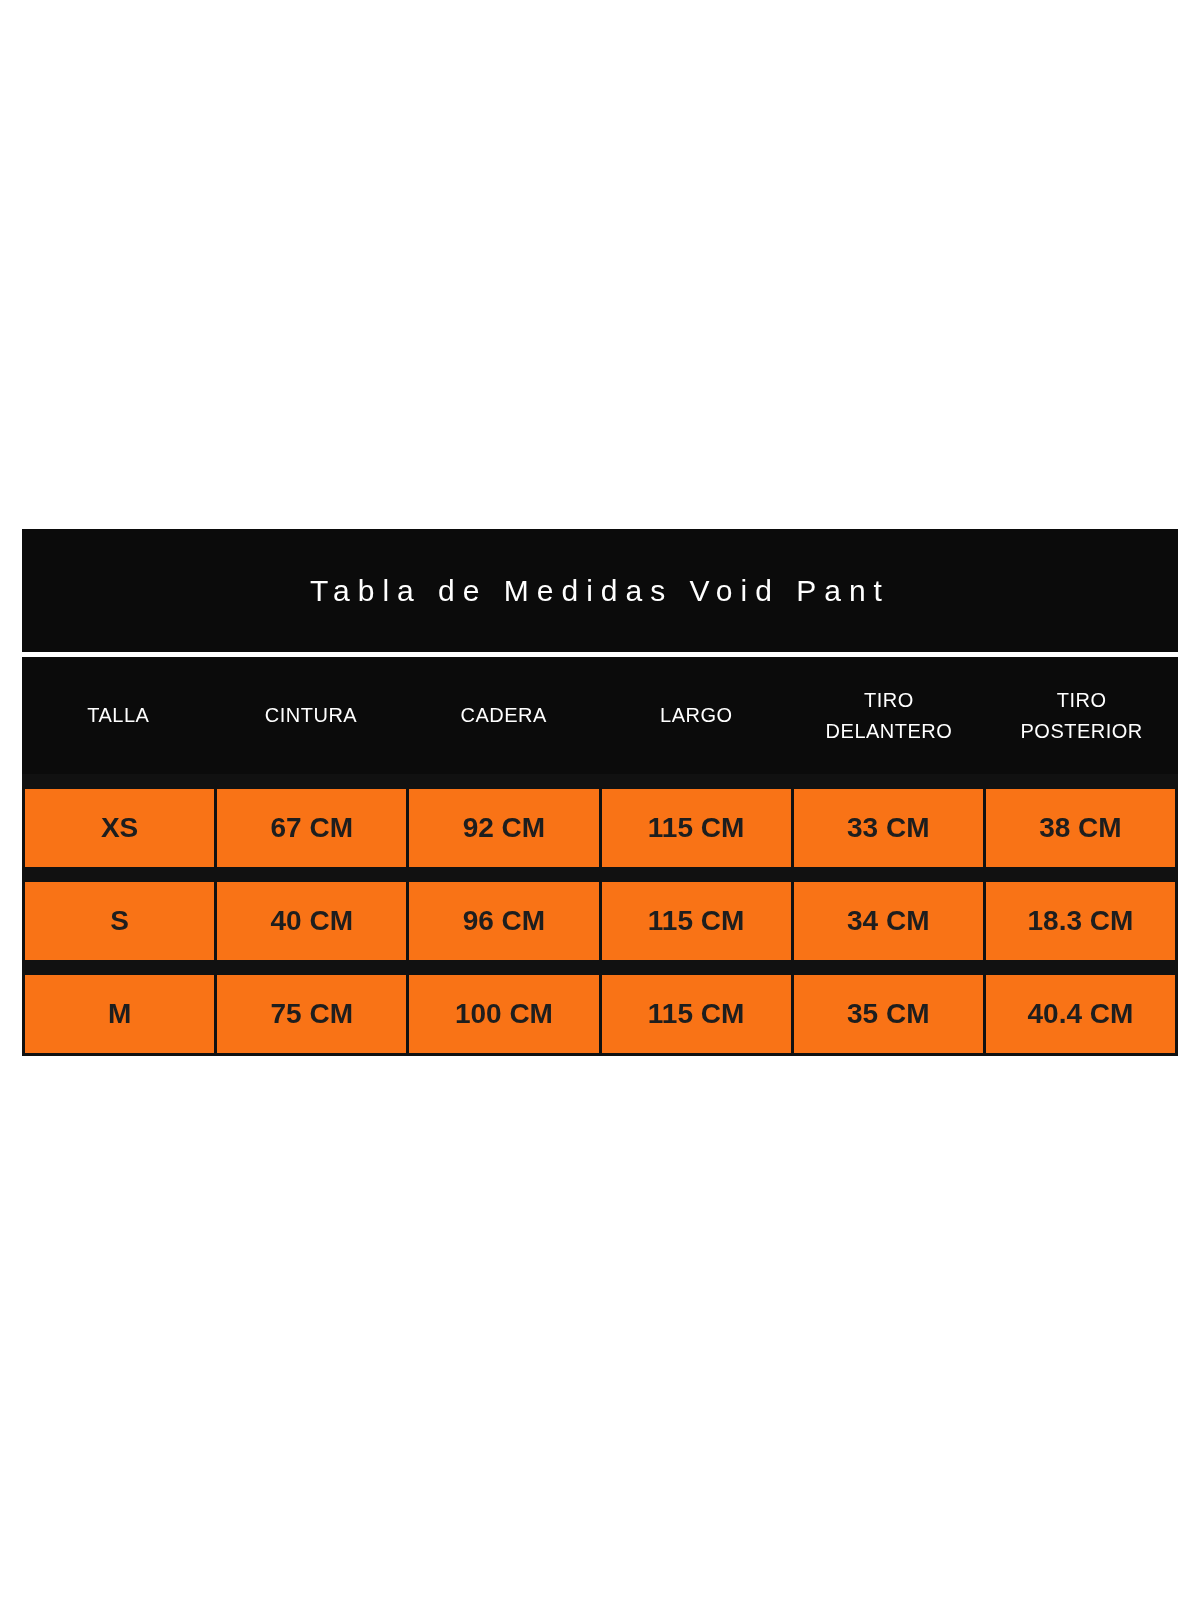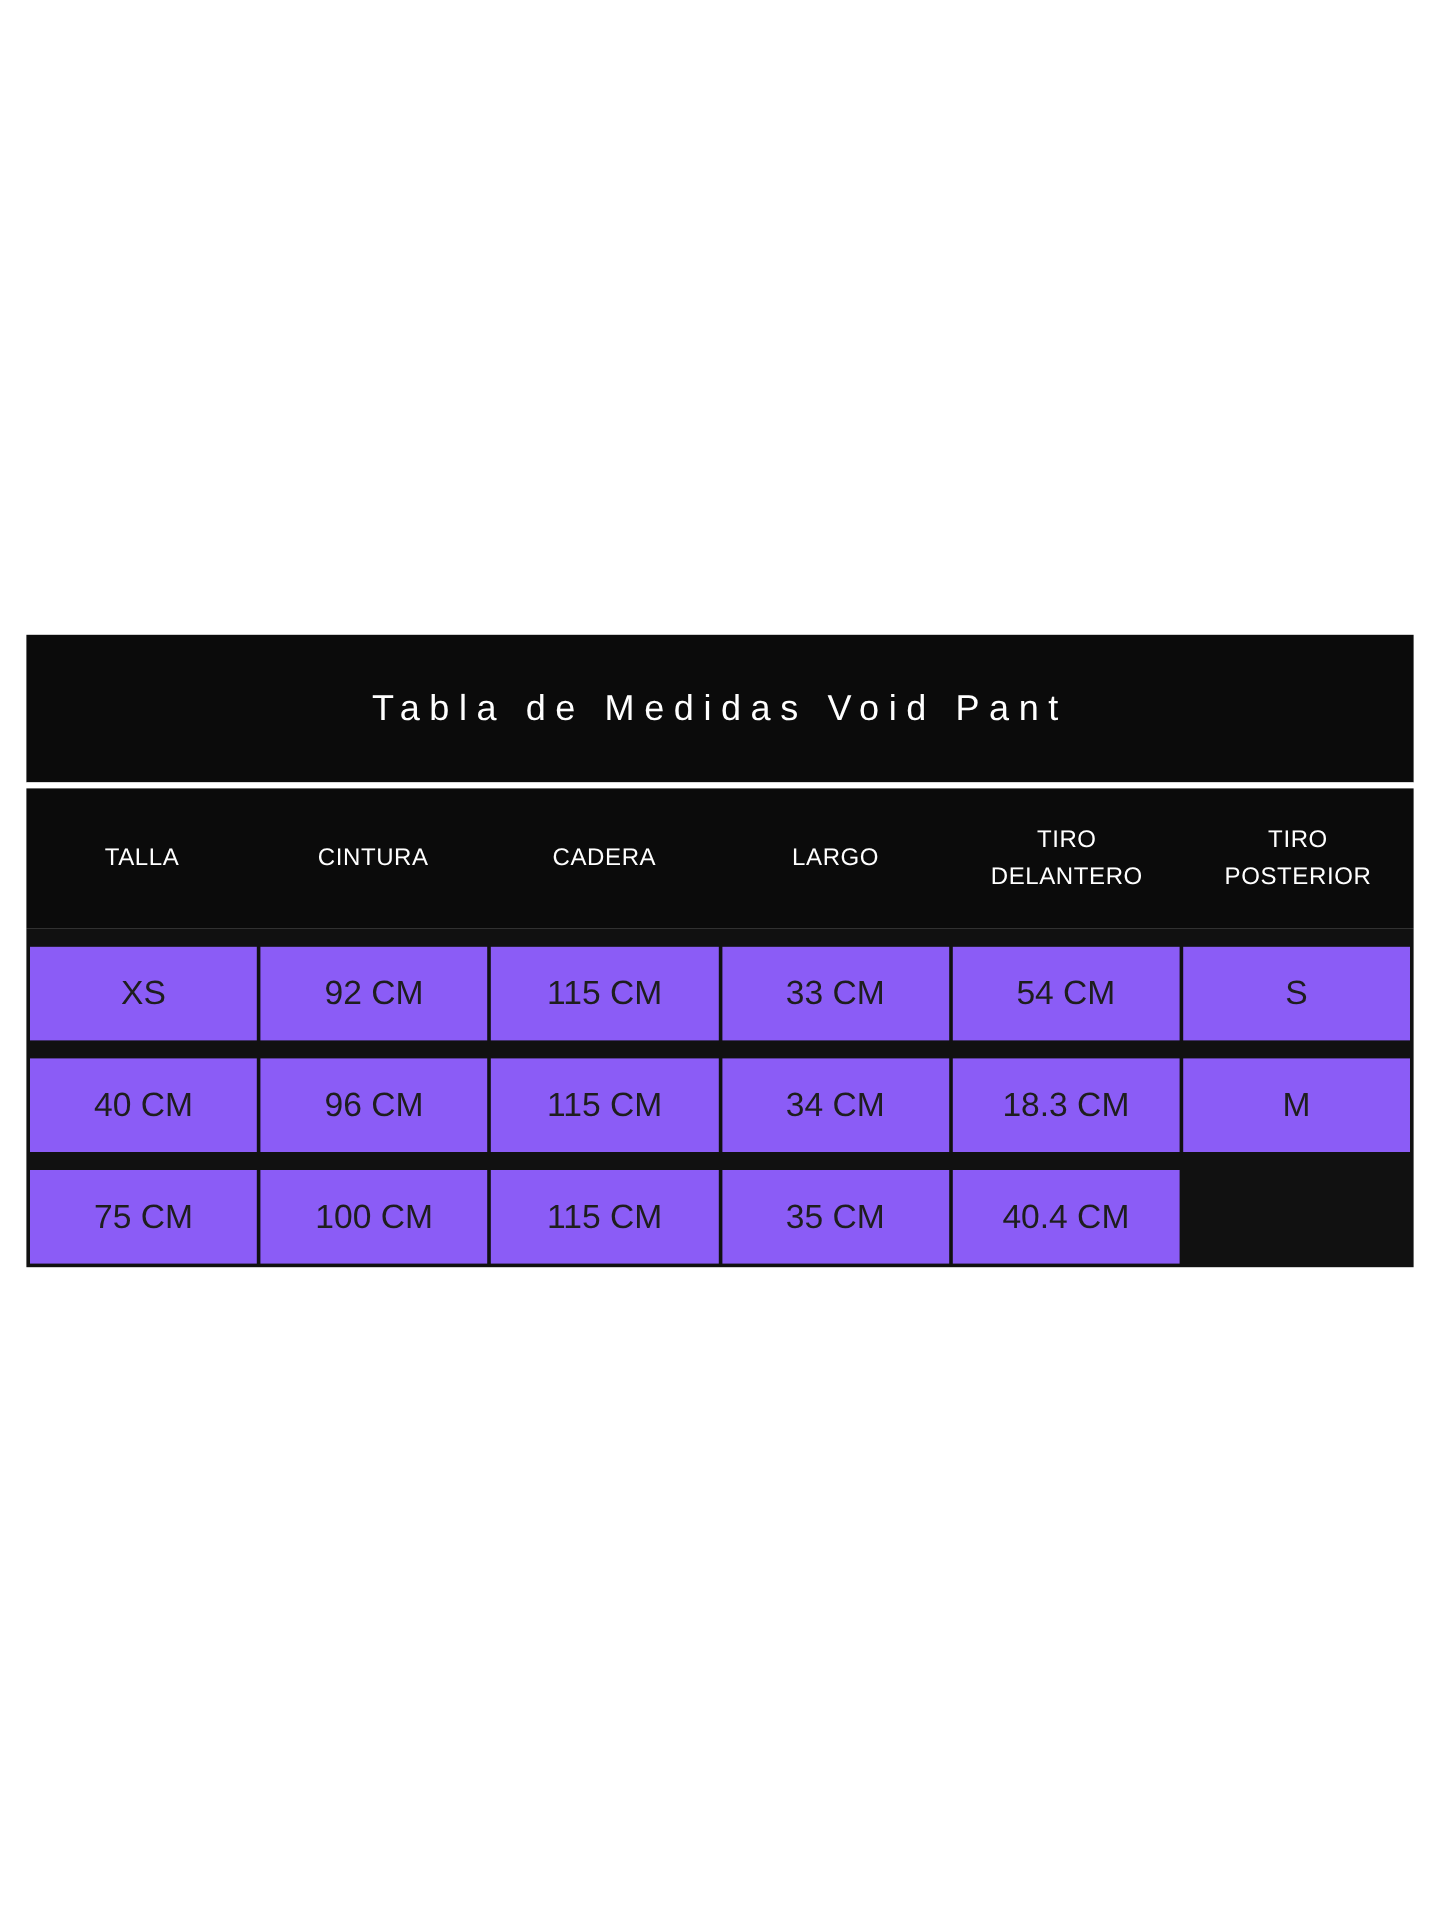--- a/index.html
+++ b/index.html
@@ -57,24 +57,24 @@
   }
   .table-body {
     display: grid;
     grid-template-columns: repeat(6, 1fr);
     grid-auto-rows: 90px;
     gap: 3px;
     padding: 3px;
     background: var(--border-color, #111111);
   }
   .cell {
-    background: #8b5cf6;
+    background: #f97316;
     color: var(--cell-text, #1e1e1e);
     font-size: 28px;
-    font-weight: 400;
+    font-weight: 700;
     display: flex;
     align-items: center;
     justify-content: center;
     white-space: nowrap;
     margin-top: 12px;
   }
 </style>
 </head>
 <body>
 
@@ -91,24 +91,25 @@
         <div class="hcell">TALLA</div>
         <div class="hcell">CINTURA</div>
         <div class="hcell">CADERA</div>
         <div class="hcell">LARGO</div>
         <div class="hcell">TIRO DELANTERO</div>
         <div class="hcell">TIRO POSTERIOR</div>
       </div>
 
     <div class="table-body">
         <div class="cell">XS</div>
+        <div class="cell">67 CM</div>
         <div class="cell">92 CM</div>
         <div class="cell">115 CM</div>
         <div class="cell">33 CM</div>
-        <div class="cell">54 CM</div>
+        <div class="cell">38 CM</div>
         <div class="cell">S</div>
         <div class="cell">40 CM</div>
         <div class="cell">96 CM</div>
         <div class="cell">115 CM</div>
         <div class="cell">34 CM</div>
         <div class="cell">18.3 CM</div>
         <div class="cell">M</div>
         <div class="cell">75 CM</div>
         <div class="cell">100 CM</div>
         <div class="cell">115 CM</div>

